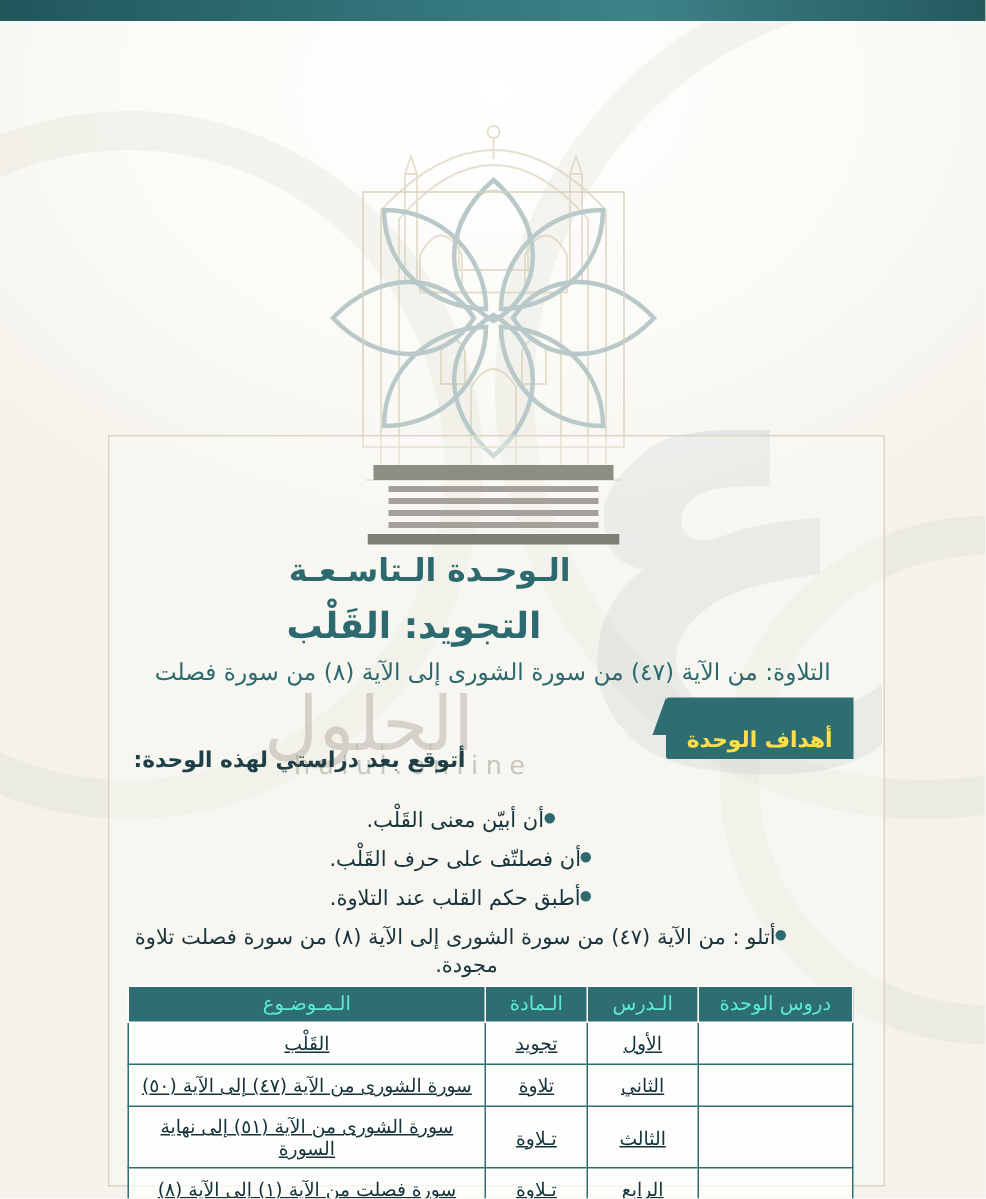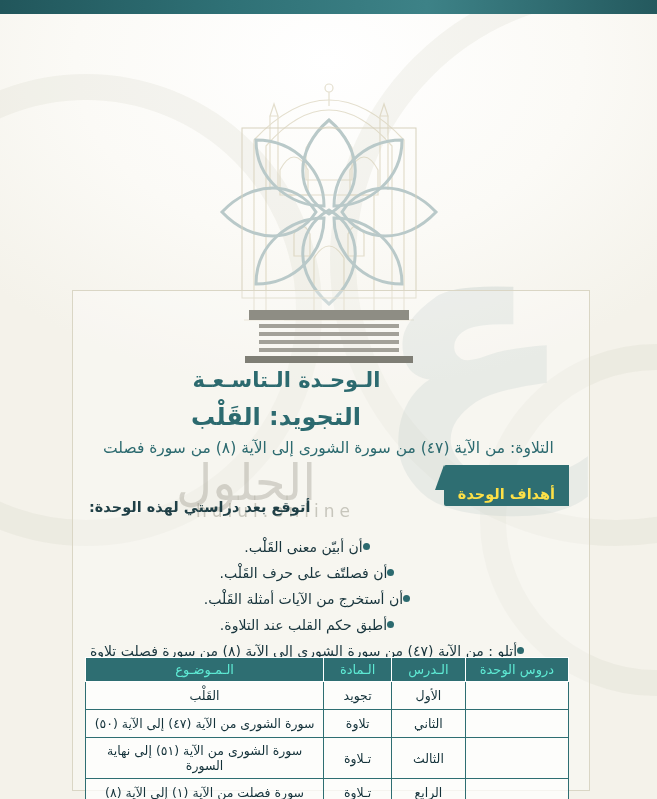--- a/index.html
+++ b/index.html
@@ -153,20 +153,21 @@
     font-size:13px;
     letter-spacing:1px;
   }
   table.lessons td{
     border:1px solid #2e6e72;
     background:rgba(255,255,255,0.72);
     color:#14323a;
     text-align:center;
     padding:5px 4px;
     height:17px;
+    text-decoration:underline;
   }
   .col-unit{width:102px;}
   .col-lesson{width:68px;}
   .col-material{width:62px;}
   .col-topic{width:252px;}
   td.unit-cell{
     background:#2e6e72;border:1px solid #fff;
   }
 </style>
 </head>
@@ -241,21 +242,20 @@
   <div class="unit-no">الـوحـدة الـتاسـعـة</div>
   <div class="unit-title">التجويد: القَلْب</div>
   <div class="recitation">التلاوة: من الآية (٤٧) من سورة الشورى إلى الآية (٨) من سورة فصلت</div>
 
   <div class="obj-bar">أهداف الوحدة</div>
   <div class="obj-intro">أتوقع بعد دراستي لهذه الوحدة:</div>
 
   <ul class="obj-list">
     <li><span class="bullet"></span><span>أن أبيّن معنى القَلْب.</span></li>
     <li><span class="bullet"></span><span>أن فصلتّف على حرف القَلْب.</span></li>
-    <li><span class="bullet"></span><span>أن أستخرج من الآيات أمثلة القَلْب.</span></li>
     <li><span class="bullet"></span><span>أطبق حكم القلب عند التلاوة.</span></li>
     <li><span class="bullet"></span><span>أتلو : من الآية (٤٧) من سورة الشورى إلى الآية (٨) من سورة فصلت تلاوة مجودة.</span></li>
   </ul>
 
   <div class="tbl-wrap">
     <table class="lessons">
       <thead>
         <tr>
           <th class="col-unit">دروس الوحدة</th>
           <th class="col-lesson">الـدرس</th>

